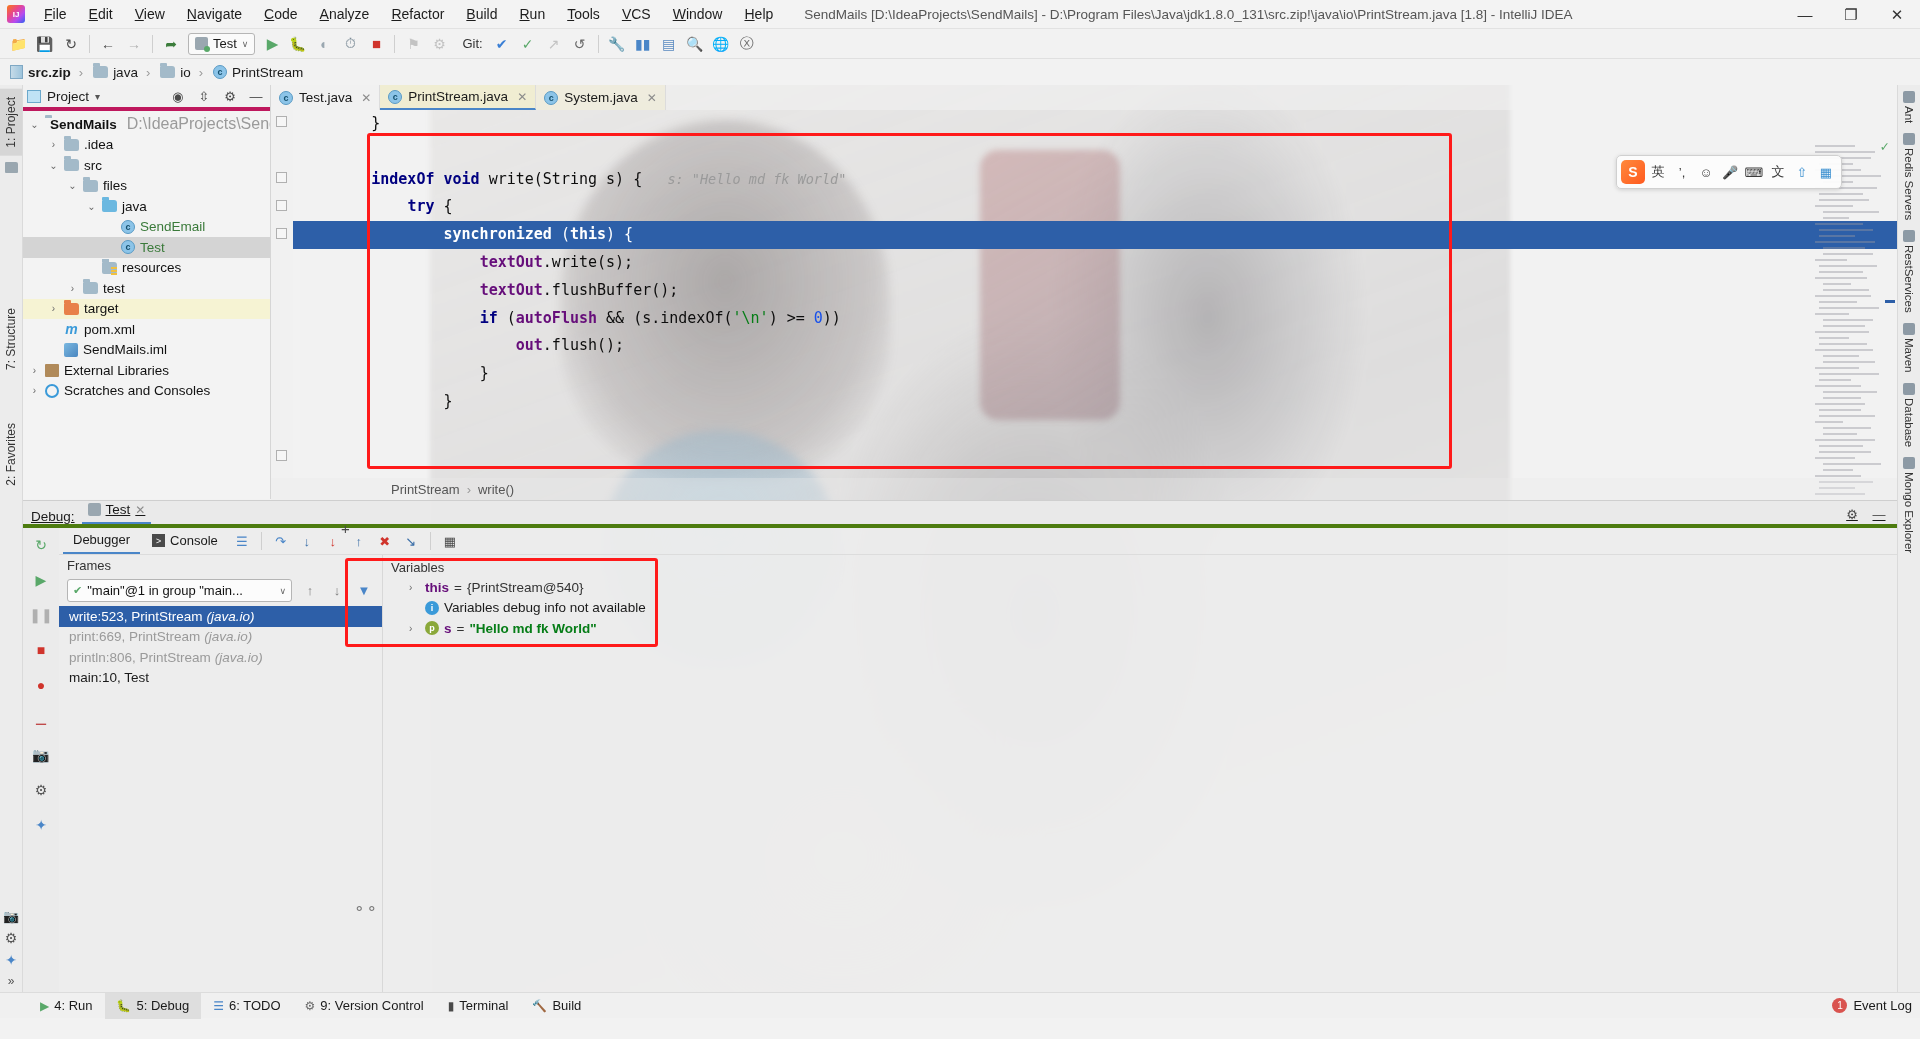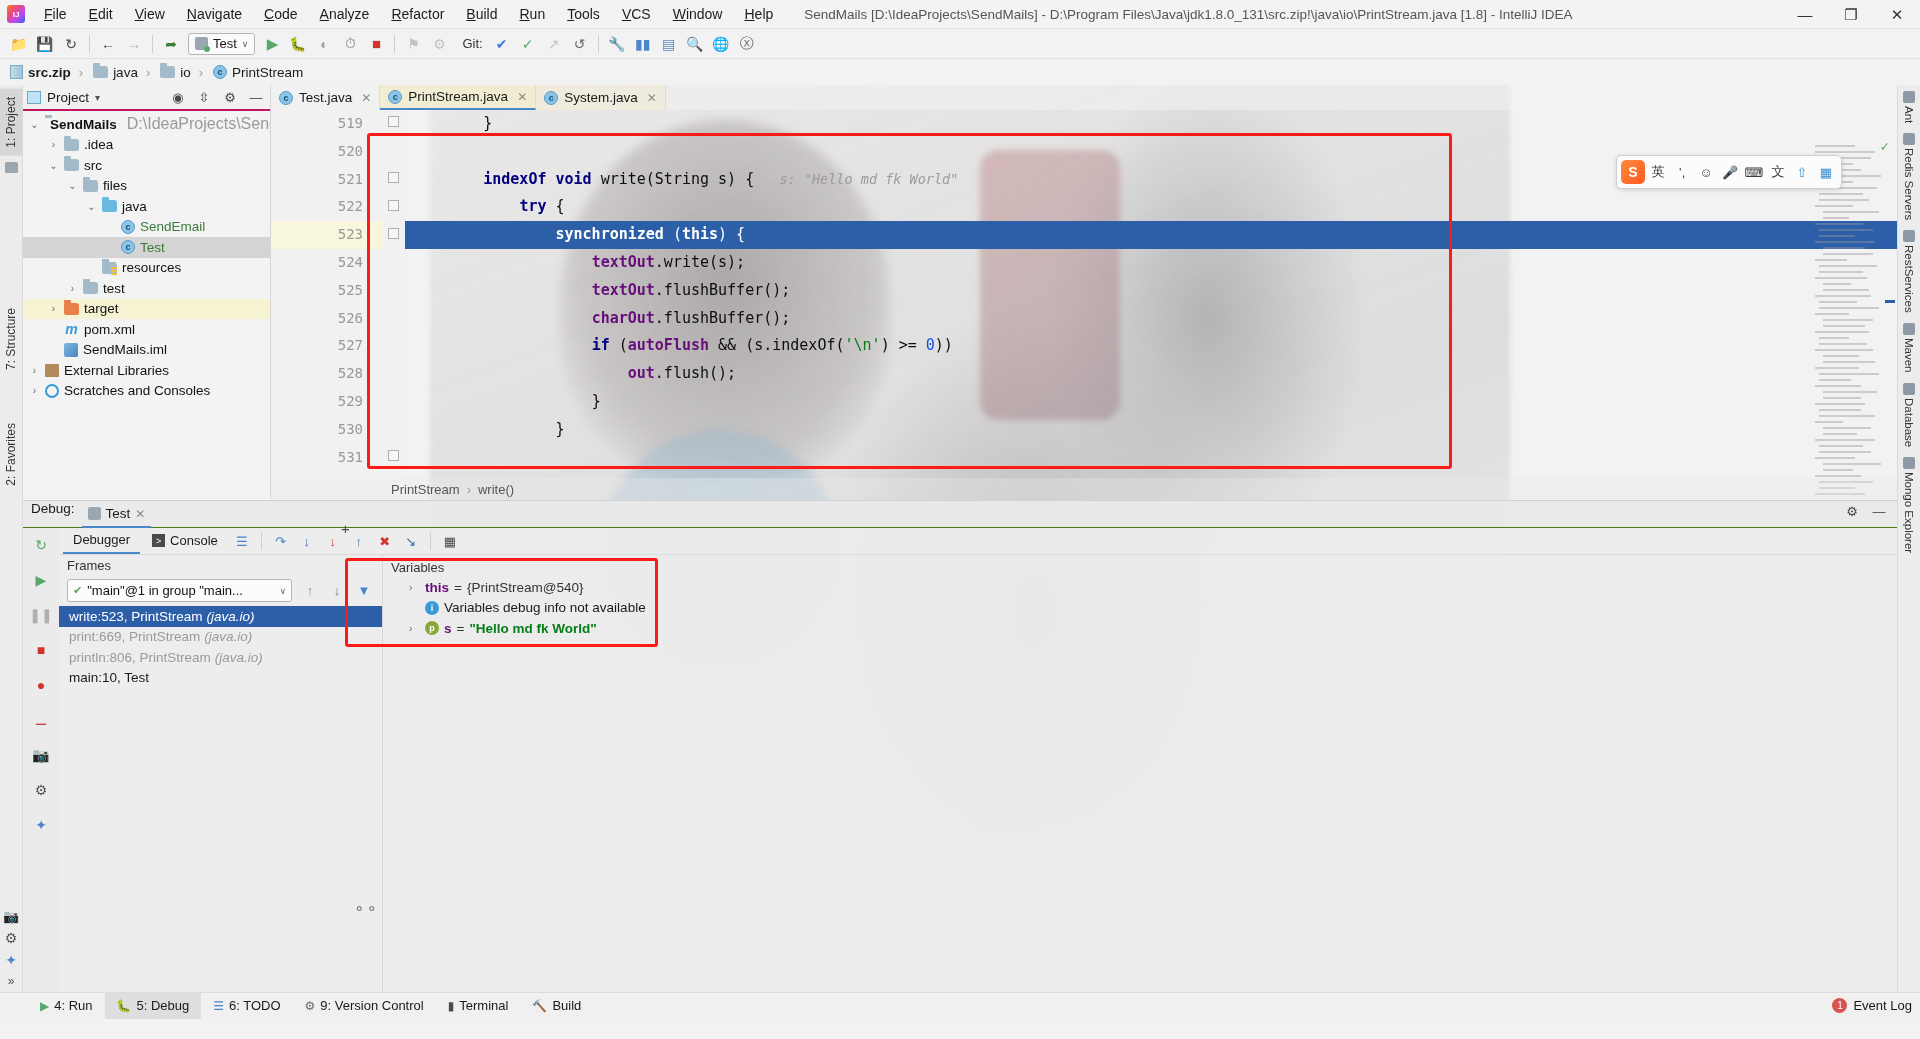--- a/index.html
+++ b/index.html
@@ -177,21 +177,21 @@
 
   
   .projpanel {
     position: absolute; left: 23px; top: 85px; width: 248px; height: 414px;
     background: rgba(243,243,243,0.80); z-index: 18;
     border-right: 1px solid #d6d6d6;
     display: flex; flex-direction: column;
   }
   .proj-header {
     height: 26px; display: flex; align-items: center; gap: 6px; padding: 0 4px;
-    font-size: 13.5px; border-bottom: 2px solid #be185d; background: rgba(240,240,240,0.6);
+    font-size: 13.5px; border-bottom: 4px solid #be185d; background: rgba(240,240,240,0.6);
   }
   .proj-header .sq {
     width: 14px; height: 13px; background: #bfe2f5; border: 1px solid #6aa8cc;
   }
   .proj-header .hdr-spacer { flex: 1; }
   .hdr-ico { width: 20px; height: 20px; display: flex; align-items: center; justify-content: center; font-size: 13px; color: #4a4a4a; cursor: default; }
   .tree { flex: 1; overflow: hidden; padding-top: 3px; font-size: 13.5px; }
   .tnode {
     display: flex; align-items: center; height: 20.5px; cursor: default; gap: 5px;
     padding-left: 6px; white-space: nowrap;
@@ -318,23 +318,24 @@
   .editor-crumb .sep { margin: 0 7px; color: #9b9b9b; }
 
   
   .debugwin {
     position: absolute; left: 23px; top: 500px; right: 23px; bottom: 47px;
     background: rgba(237,237,237,0.93); z-index: 22;
     border-top: 1px solid #cfcfcf;
     display: flex; flex-direction: column;
   }
   .dbg-title {
-    height: 27px; display: flex; align-items: flex-start; gap: 7px; padding: 0 8px;
-    font-size: 13.5px; border-bottom: 1px solid #4d7c0f;
+    height: 27px; display: flex; align-items: flex-end; gap: 7px; padding: 0 8px;
+    font-size: 13.5px; border-bottom: 4px solid #4d7c0f;
     background: rgba(232,232,232,0.7);
+    text-decoration: underline;
   }
   .dbg-title .lbl { color: #1a1a1a; }
   .dbg-tab {
     display: flex; align-items: center; gap: 5px; height: 27px; padding: 0 6px;
     border-bottom: 2px solid #4a86c8;
   }
   .dbg-title .spacer { flex: 1; }
   .dbg-body { flex: 1; display: flex; position: relative; }
   .dbg-sidebtns {
     width: 36px; flex: none; display: flex; flex-direction: column; align-items: center;
@@ -656,51 +657,35 @@
           <span>PrintStream.java</span>
           <span class="x">✕</span>
         </div>
         <div class="etab pale">
           <span class="ico-class">c</span>
           <span>System.java</span>
           <span class="x">✕</span>
         </div>
       </div>
     <div class="editor">
-      <div class="gutter" id="gutter">
-          <div class="gline">519</div>
-          <div class="gline">520</div>
-          <div class="gline">521</div>
-          <div class="gline">522</div>
-          <div class="gline cur">523</div>
-          <div class="gline">524</div>
-          <div class="gline">525</div>
-          <div class="gline">526</div>
-          <div class="gline">527</div>
-          <div class="gline">528</div>
-          <div class="gline">529</div>
-          <div class="gline">530</div>
-          <div class="gline">531</div>
-        </div>
       <div class="foldcol">
         <div class="foldmark" style="top:6px"></div>
         <div class="foldmark" style="top:62px"></div>
         <div class="foldmark" style="top:90px"></div>
         <div class="foldmark" style="top:118px"></div>
         <div class="foldmark" style="top:340px"></div>
       </div>
       <div class="codearea" id="codearea">
           <div class="cline">        <span class="ident">}</span></div>
           <div class="cline"></div>
           <div class="cline">        <span class="kw">indexOf</span><span class="ident"> </span><span class="kw">void</span><span class="ident"> write(String s) { </span><span class="hint">  s: "Hello md fk World"</span></div>
           <div class="cline">            <span class="kw">try</span><span class="ident"> {</span></div>
           <div class="cline cur">                <span class="kw">synchronized</span><span class="ident"> (</span><span class="kw">this</span><span class="ident">) {</span></div>
           <div class="cline">                    <span class="fld">textOut</span><span class="ident">.write(s);</span></div>
           <div class="cline">                    <span class="fld">textOut</span><span class="ident">.flushBuffer();</span></div>
-          <div class="cline">                    <span class="fld">charOut</span><span class="ident">.flushBuffer();</span></div>
           <div class="cline">                    <span class="kw">if</span><span class="ident"> (</span><span class="fld">autoFlush</span><span class="ident"> &amp;&amp; (s.indexOf(</span><span class="str">'\n'</span><span class="ident">) &gt;= </span><span class="num">0</span><span class="ident">))</span></div>
           <div class="cline">                        <span class="fld">out</span><span class="ident">.flush();</span></div>
           <div class="cline">                    <span class="ident">}</span></div>
           <div class="cline">                <span class="ident">}</span></div>
         </div>
       <div class="rightgutter" id="minimap">
         <div class="vcheck">✓</div>
       <div class="minimap-line" style="top: 10px; left: 8px; width: 40px;"></div>
           <div class="minimap-line" style="top: 16px; left: 8px; width: 60px;"></div>
           <div class="minimap-line" style="top: 22px; left: 12px; width: 52px;"></div>

